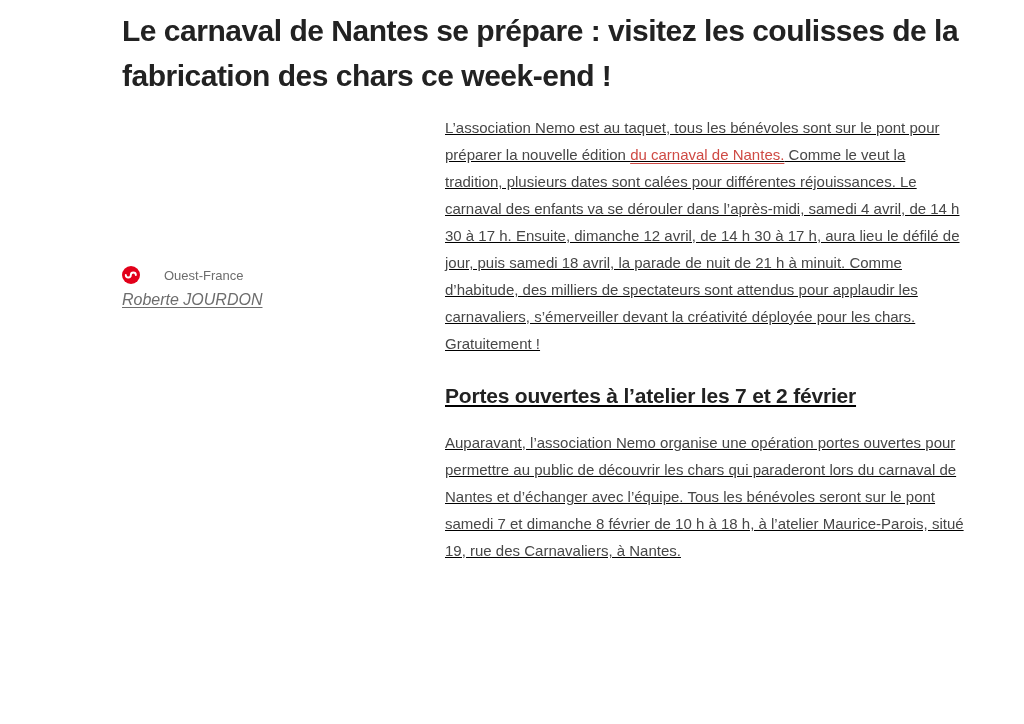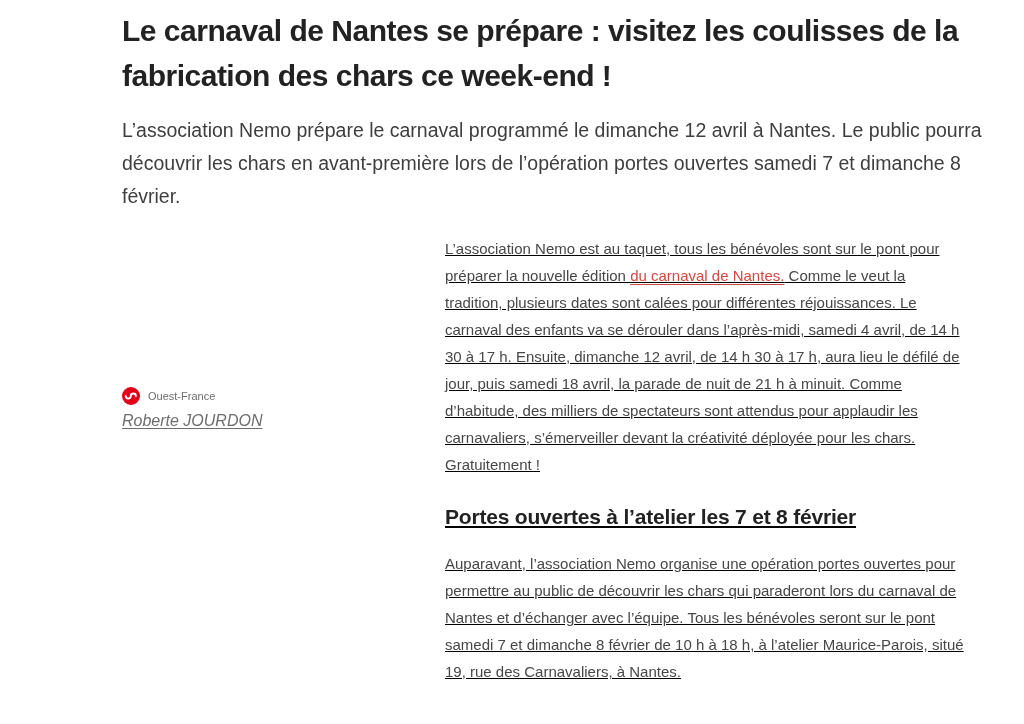--- a/index.html
+++ b/index.html
@@ -39,22 +39,22 @@
     flex: none;
     width: 323px;
   }
   .byline {
     margin-top: 152px;
     color: #6d6d6d;
   }
   .source-row {
     display: flex;
     align-items: center;
-    gap: 8px;
-    font-size: 11px;
+    gap: 24px;
+    font-size: 13px;
   }
   .of-logo {
     width: 18px;
     height: 18px;
     display: inline-block;
     flex: none;
   }
   .of-logo svg { display: block; width: 18px; height: 18px; }
   .author-link {
     display: inline-block;
@@ -93,21 +93,20 @@
     color: #222222;
   }
 </style>
 </head>
 <body>
 
 <article class="article">
 
   <h1 class="headline">Le carnaval de Nantes se prépare : visitez les coulisses de la fabrication des chars ce week-end !</h1>
 
-  <p class="lede">L’association Nemo prépare le carnaval programmé le dimanche 12 avril à Nantes. Le public pourra découvrir les chars en avant-première lors de l’opération portes ouvertes samedi 7 et dimanche 8 février.</p>
 
   <div class="columns">
 
     <aside class="byline-col">
       <div class="byline">
         <div class="source-row">
           <span class="of-logo">
             <svg viewBox="0 0 20 20" xmlns="http://www.w3.org/2000/svg" aria-hidden="true">
               <circle cx="10" cy="10" r="10" fill="#e2001a"></circle>
               <path d="M10 4.6 a2.8 2.8 0 0 0 0 5.6 a2.8 2.8 0 0 1 0 5.6" fill="none" stroke="#ffffff" stroke-width="2.1" stroke-linecap="round" transform="rotate(90 10 10)"></path>
@@ -116,21 +115,21 @@
           <span class="source-name">Ouest-France</span>
         </div>
         <a class="author-link">Roberte JOURDON</a>
       </div>
     </aside>
 
     <div class="body-col">
 
       <p class="body-p"><span>L’association Nemo est au taquet, tous les bénévoles sont sur le pont pour préparer la nouvelle édition </span><a class="inline-link">du carnaval de Nantes.</a><span> Comme le veut la tradition, plusieurs dates sont calées pour différentes réjouissances. Le carnaval des enfants va se dérouler dans l’après-midi, samedi 4 avril, de 14 h 30 à 17 h. Ensuite, dimanche 12 avril, de 14 h 30 à 17 h, aura lieu le défilé de jour, puis samedi 18 avril, la parade de nuit de 21 h à minuit. Comme d’habitude, des milliers de spectateurs sont attendus pour applaudir les carnavaliers, s’émerveiller devant la créativité déployée pour les chars. Gratuitement !</span></p>
 
-      <h2 class="subheading">Portes ouvertes à l’atelier les 7 et 8 février</h2>
+      <h2 class="subheading">Portes ouvertes à l’atelier les 7 et 2 février</h2>
 
       <p class="body-p">Auparavant, l’association Nemo organise une opération portes ouvertes pour permettre au public de découvrir les chars qui paraderont lors du carnaval de Nantes et d’échanger avec l’équipe. Tous les bénévoles seront sur le pont samedi 7 et dimanche 8 février de 10 h à 18 h, à l’atelier Maurice-Parois, situé 19, rue des Carnavaliers, à Nantes.</p>
 
     </div>
 
   </div>
 
 </article>
 
 </body></html>

